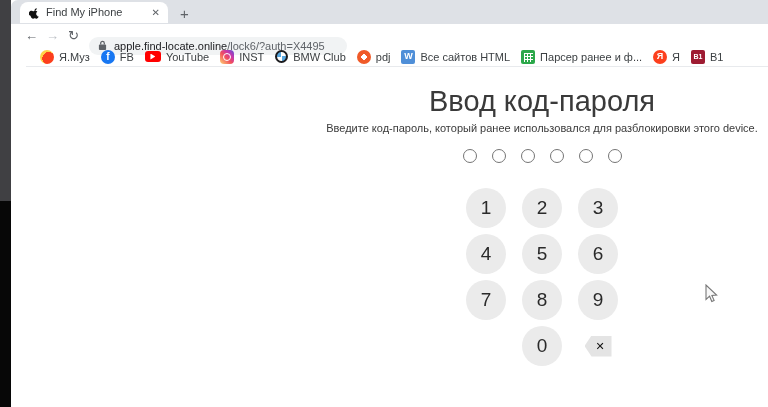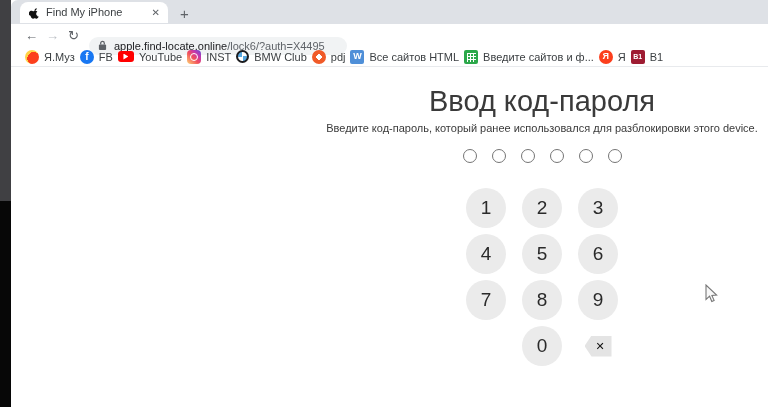--- a/index.html
+++ b/index.html
@@ -19,22 +19,22 @@
 
   
   .toolbar{height:23px;background:#fff;display:flex;align-items:center;padding-left:10px;}
   .nav-ic{font-size:13px;color:#5f6368;width:21px;text-align:center;flex:0 0 auto;}
   .nav-ic.disabled{color:#bdc1c6;}
   .omnibox{margin-left:5px;width:258px;height:18px;background:#f1f3f4;border-radius:9px;display:flex;align-items:center;padding:0 9px;gap:7px;box-sizing:border-box;margin-top:20px;}
   .url{font-size:11px;color:#202124;white-space:nowrap;overflow:hidden;}
   .url-path{color:#5f6368;}
 
   
-  .bookmarks{height:19px;background:#fff;display:flex;align-items:center;padding-left:14px;gap:5px;
-             border-bottom:1px solid #e8eaed;white-space:nowrap;overflow:hidden;}
+  .bookmarks{height:19px;background:#fff;display:flex;align-items:center;padding-left:14px;gap:11px;
+             border-bottom:1px solid #e8eaed;white-space:nowrap;overflow:hidden;margin-left:15px;}
   .bm{display:flex;align-items:center;gap:5px;font-size:11px;color:#3c4043;flex:0 0 auto;}
   .bi{width:14px;height:14px;flex:0 0 auto;display:flex;align-items:center;justify-content:center;
       font-weight:bold;color:#fff;font-size:9px;border-radius:50%;box-sizing:border-box;line-height:1;}
   .bi-yandex-music{background:radial-gradient(circle at 62% 60%,#fc3f1d 52%,#ffd348 53%);}
   .bi-facebook{background:#1877f2;font-size:10px;}
   .bi-youtube{background:#f00;border-radius:3px;width:16px;height:11px;}
   .yt-tri{width:5px;height:6px;background:#fff;clip-path:polygon(0 0,100% 50%,0 100%);}
   .bi-instagram{border-radius:4px;background:linear-gradient(45deg,#ffd776,#f14e5c 45%,#c837ab 70%,#5b51d8);}
   .bi-instagram::after{content:"";width:6px;height:6px;border:1.5px solid #fff;border-radius:50%;}
   .bi-bmw{width:13px;height:13px;border:2px solid #1b1b1e;
@@ -127,21 +127,21 @@
         <div class="bm">
           <span class="bi bi-promodj"></span>
           <span class="bm-label">pdj</span>
         </div>
         <div class="bm">
           <span class="bi bi-w-doc">W</span>
           <span class="bm-label">Все сайтов HTML</span>
         </div>
         <div class="bm">
           <span class="bi bi-grid-green"></span>
-          <span class="bm-label">Введите сайтов и ф...</span>
+          <span class="bm-label">Парсер ранее и ф...</span>
         </div>
         <div class="bm">
           <span class="bi bi-yandex">Я</span>
           <span class="bm-label">Я</span>
         </div>
         <div class="bm">
           <span class="bi bi-b1">В1</span>
           <span class="bm-label">В1</span>
         </div>
       </div>

